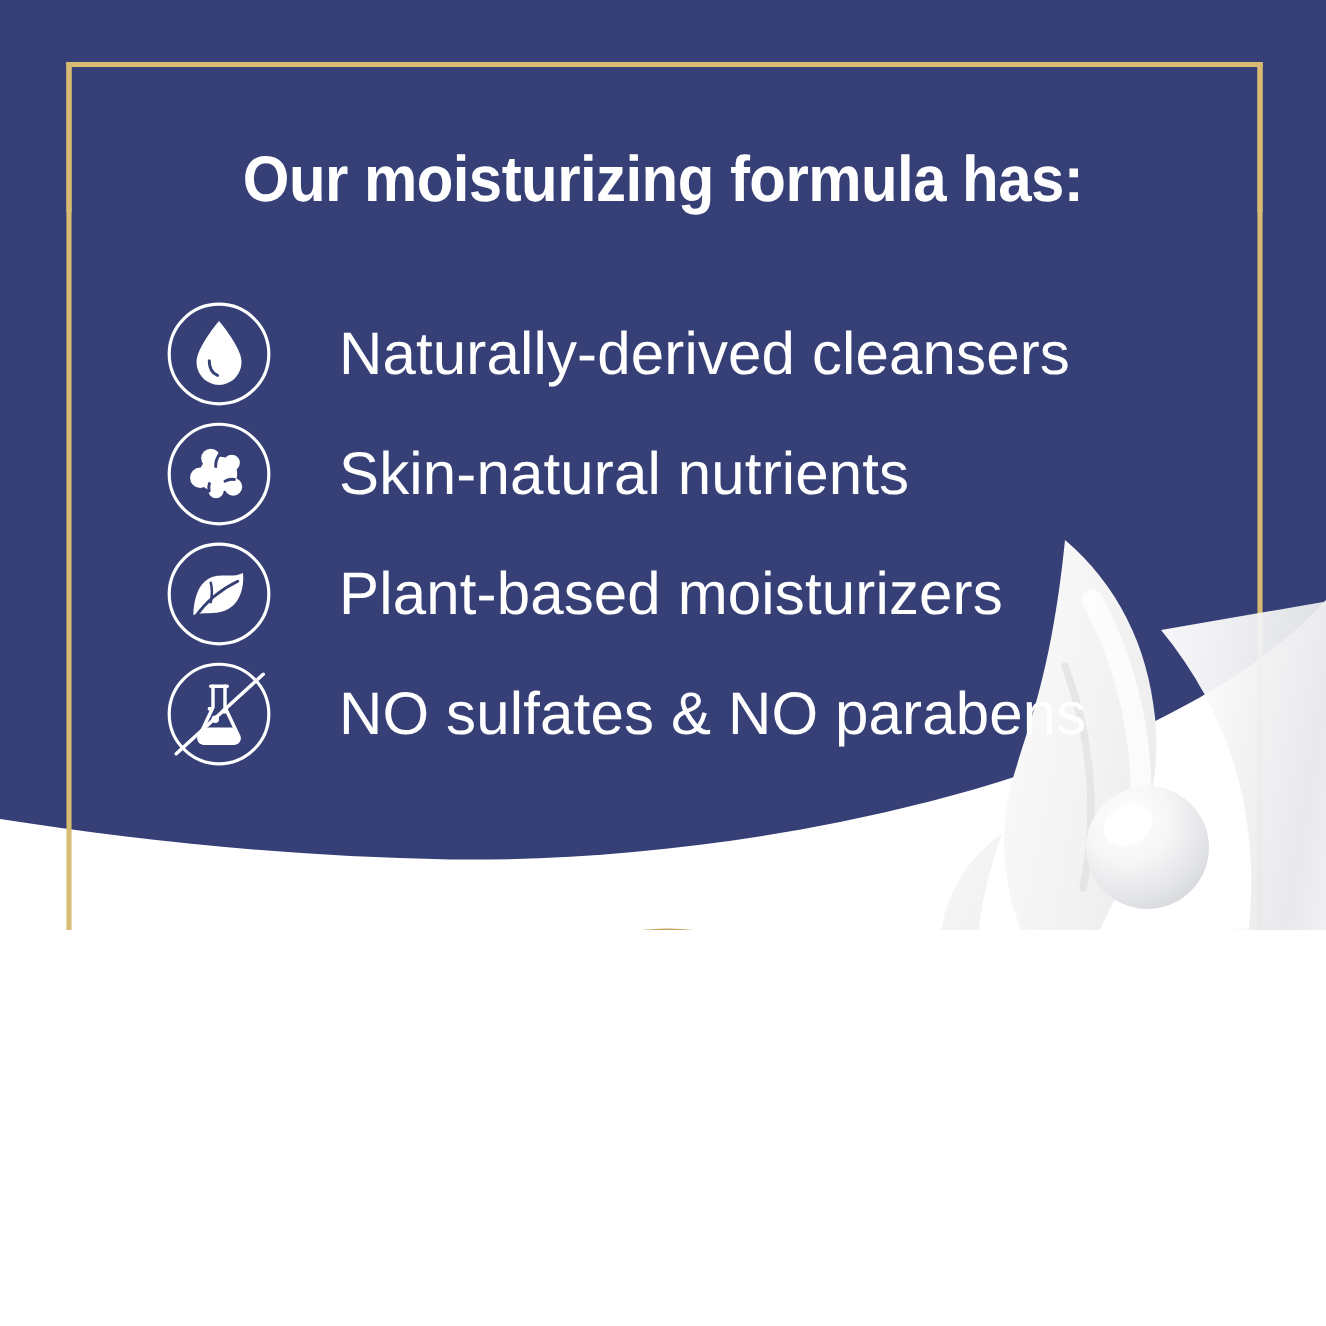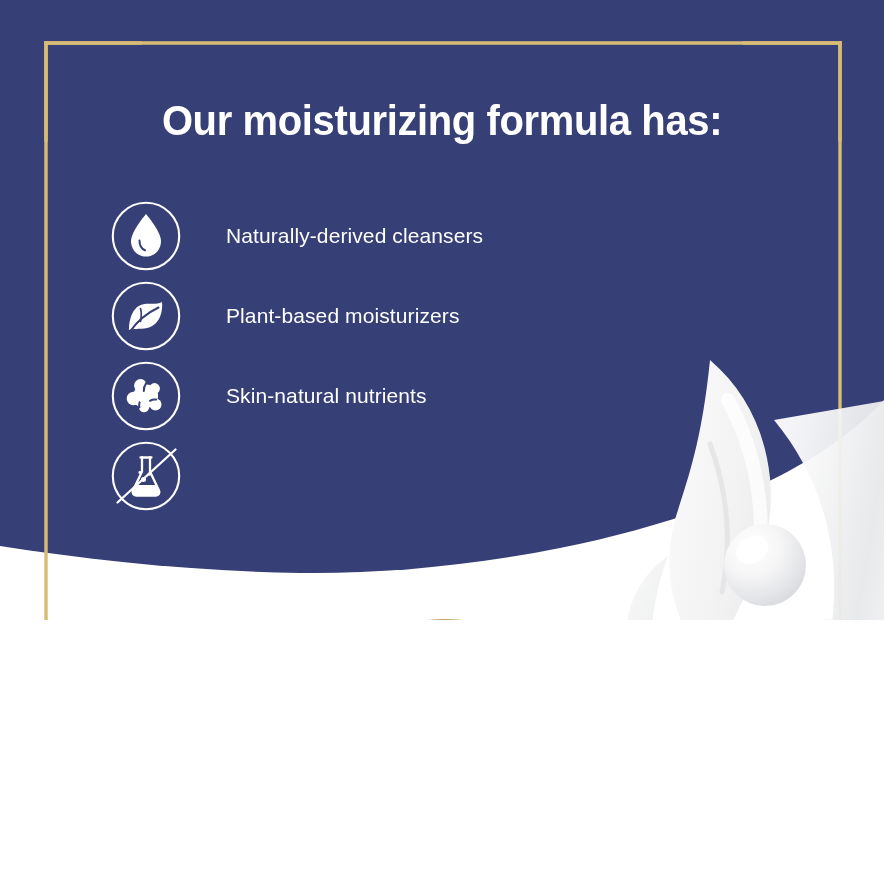--- a/index.html
+++ b/index.html
@@ -81,21 +81,21 @@
     width: 72px;
     height: 72px;
     flex: 0 0 72px;
   }
   .benefit-icon svg { display: block; }
   .benefit-label {
     margin-left: 44px;
     color: #ffffff;
     font-family: "Liberation Sans", sans-serif;
     font-weight: 400;
-    font-size: 21px;
+    font-size: 40px;
     letter-spacing: 0.1px;
     white-space: nowrap;
   }
 
   
   #badge {
     position: absolute;
     left: 331px;
     top: 617px;
     width: 228px;
@@ -150,20 +150,53 @@
           <path d="M36 14
                    C36 14 51 31.5 51 41.2
                    C51 49.9 44.2 56.6 36 56.6
                    C27.8 56.6 21 49.9 21 41.2
                    C21 31.5 36 14 36 14 Z" fill="#ffffff"></path>
           <path d="M29.5 40.5
                    C29.5 45.5 31.8 49.0 35.0 50.3" fill="none" stroke="#363F76" stroke-width="2.0" stroke-linecap="round"></path>
         </svg>
       </div>
       <div class="benefit-label">Naturally-derived cleansers</div>
+    </div>
+
+    <div class="benefit-row">
+      <div class="benefit-icon">
+        <svg viewBox="0 0 72 72" width="72" height="72">
+          <circle cx="36" cy="36" r="33.2" fill="none" stroke="#ffffff" stroke-width="2.1"></circle>
+          <g fill="#ffffff">
+
+            <path d="M30 26
+                     C38 22 47 26 48 34
+                     C49 42 43 48 35 48
+                     C27 48 22 42 23 35
+                     C23.6 30.5 26 27.6 30 26 Z"></path>
+
+            <circle cx="30.5" cy="25.5" r="6.4"></circle>
+
+            <circle cx="44.5" cy="28.5" r="5.4"></circle>
+
+            <circle cx="23.5" cy="38.5" r="6.8"></circle>
+
+            <circle cx="45.5" cy="44.5" r="6.0"></circle>
+
+            <circle cx="34" cy="47" r="5.2"></circle>
+          </g>
+
+          <g fill="none" stroke="#363F76" stroke-width="2.0" stroke-linecap="round">
+            <path d="M36.5 22.6 C34.5 25.5 33.6 28.5 33.8 31.0"></path>
+            <path d="M40.0 40.8 C42.0 39.6 44.0 39.2 46.2 39.6"></path>
+            <path d="M29.6 42.4 C29.0 44.2 29.0 45.8 29.4 47.4"></path>
+          </g>
+        </svg>
+      </div>
+      <div class="benefit-label">Skin-natural nutrients</div>
     </div>
 
     <div class="benefit-row">
       <div class="benefit-icon">
         <svg viewBox="0 0 72 72" width="72" height="72">
           <circle cx="36" cy="36" r="33.2" fill="none" stroke="#ffffff" stroke-width="2.1"></circle>
           <path d="M19 50
                    C19 50 18.5 33 28 26.5
                    C36 21 44 26 52 22
                    C52 22 54 36 45 44
@@ -171,53 +204,20 @@
                    C21.5 49.2 19 50 19 50 Z" fill="#ffffff"></path>
           <path d="M20 51.5 C27 41.5 36 33.5 48.5 27.5" fill="none" stroke="#363F76" stroke-width="2.0" stroke-linecap="round"></path>
           <path d="M30.5 41.5 C31.5 36.5 31.6 32.5 30.5 28.5" fill="none" stroke="#363F76" stroke-width="1.7" stroke-linecap="round"></path>
         </svg>
       </div>
       <div class="benefit-label">Plant-based moisturizers</div>
     </div>
 
     <div class="benefit-row">
       <div class="benefit-icon">
-        <svg viewBox="0 0 72 72" width="72" height="72">
-          <circle cx="36" cy="36" r="33.2" fill="none" stroke="#ffffff" stroke-width="2.1"></circle>
-          <g fill="#ffffff">
-
-            <path d="M30 26
-                     C38 22 47 26 48 34
-                     C49 42 43 48 35 48
-                     C27 48 22 42 23 35
-                     C23.6 30.5 26 27.6 30 26 Z"></path>
-
-            <circle cx="30.5" cy="25.5" r="6.4"></circle>
-
-            <circle cx="44.5" cy="28.5" r="5.4"></circle>
-
-            <circle cx="23.5" cy="38.5" r="6.8"></circle>
-
-            <circle cx="45.5" cy="44.5" r="6.0"></circle>
-
-            <circle cx="34" cy="47" r="5.2"></circle>
-          </g>
-
-          <g fill="none" stroke="#363F76" stroke-width="2.0" stroke-linecap="round">
-            <path d="M36.5 22.6 C34.5 25.5 33.6 28.5 33.8 31.0"></path>
-            <path d="M40.0 40.8 C42.0 39.6 44.0 39.2 46.2 39.6"></path>
-            <path d="M29.6 42.4 C29.0 44.2 29.0 45.8 29.4 47.4"></path>
-          </g>
-        </svg>
-      </div>
-      <div class="benefit-label">Skin-natural nutrients</div>
-    </div>
-
-    <div class="benefit-row">
-      <div class="benefit-icon">
         <svg viewBox="0 0 72 72" width="72" height="72" style="overflow:visible">
           <circle cx="36" cy="36" r="33.2" fill="none" stroke="#ffffff" stroke-width="2.1"></circle>
 
           <g fill="none" stroke="#ffffff" stroke-width="2.3" stroke-linejoin="round" stroke-linecap="round">
             <path d="M30.5 17.5 L41.5 17.5"></path>
             <path d="M32.0 17.5 L32.0 31.5 L23.0 50.5
                      C21.8 53.0 23.4 55.5 26.1 55.5
                      L45.9 55.5
                      C48.6 55.5 50.2 53.0 49.0 50.5
                      L40.0 31.5 L40.0 17.5"></path>
@@ -230,20 +230,21 @@
 
           <g fill="#ffffff">
             <circle cx="33.5" cy="39.5" r="2.5"></circle>
             <circle cx="39.5" cy="34.0" r="1.8"></circle>
             <circle cx="29.8" cy="32.5" r="1.4"></circle>
           </g>
 
           <path d="M7.5 62.5 L65.5 9.5" stroke="#ffffff" stroke-width="2.3" stroke-linecap="round" fill="none"></path>
         </svg>
       </div>
+      <div class="benefit-label">NO sulfates &amp; NO parabens</div>
     </div>
 
   </div>
 
   <svg id="cream-splash" viewBox="0 0 330 530" width="330" height="530">
     <defs>
       <linearGradient id="creamA" x1="0" y1="0" x2="1" y2="0.4">
         <stop offset="0" stop-color="#ffffff"></stop>
         <stop offset="0.45" stop-color="#f2f2f3"></stop>
         <stop offset="0.75" stop-color="#e2e3e6"></stop>

